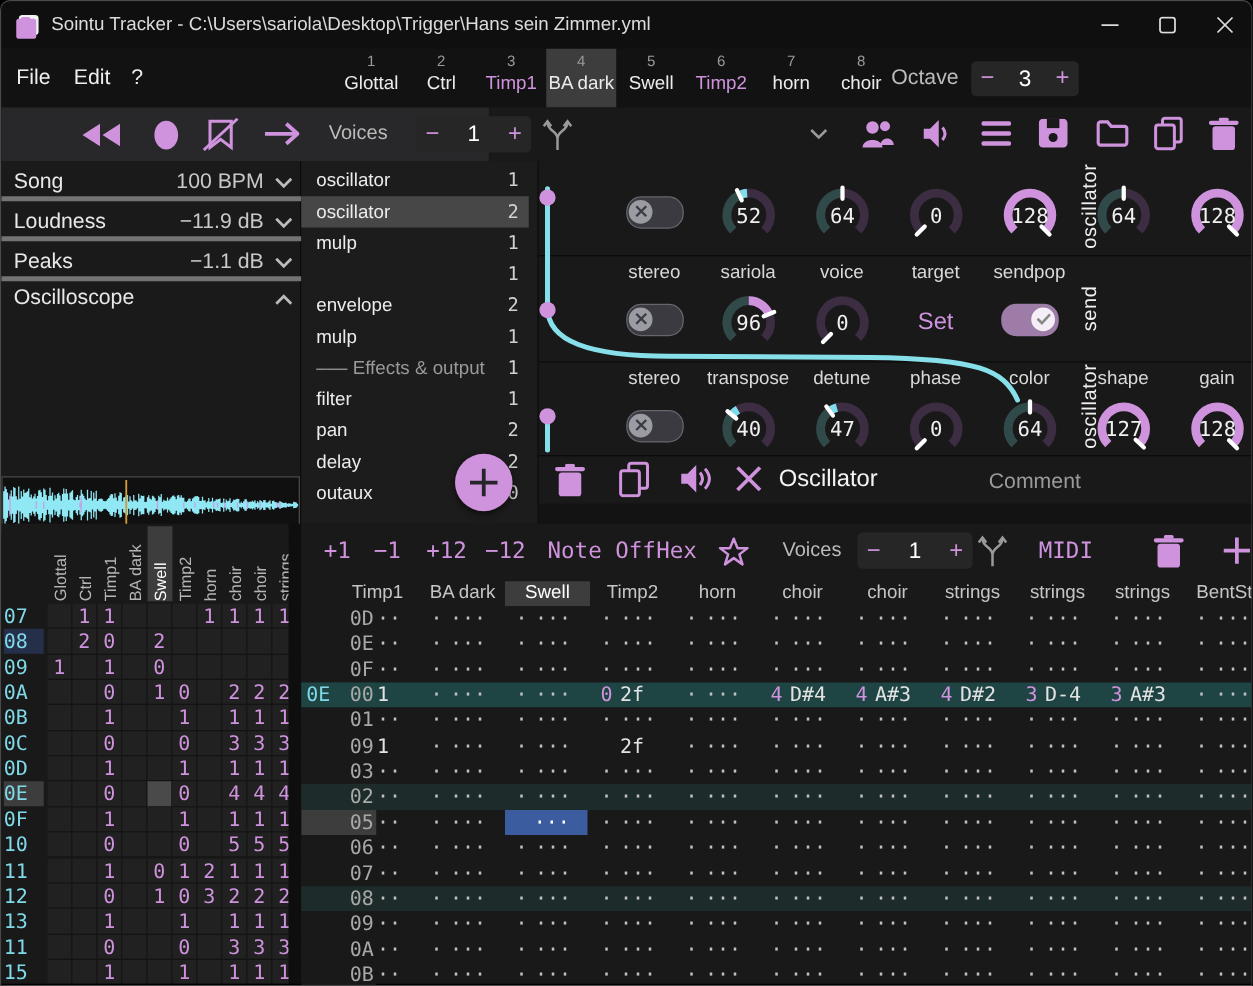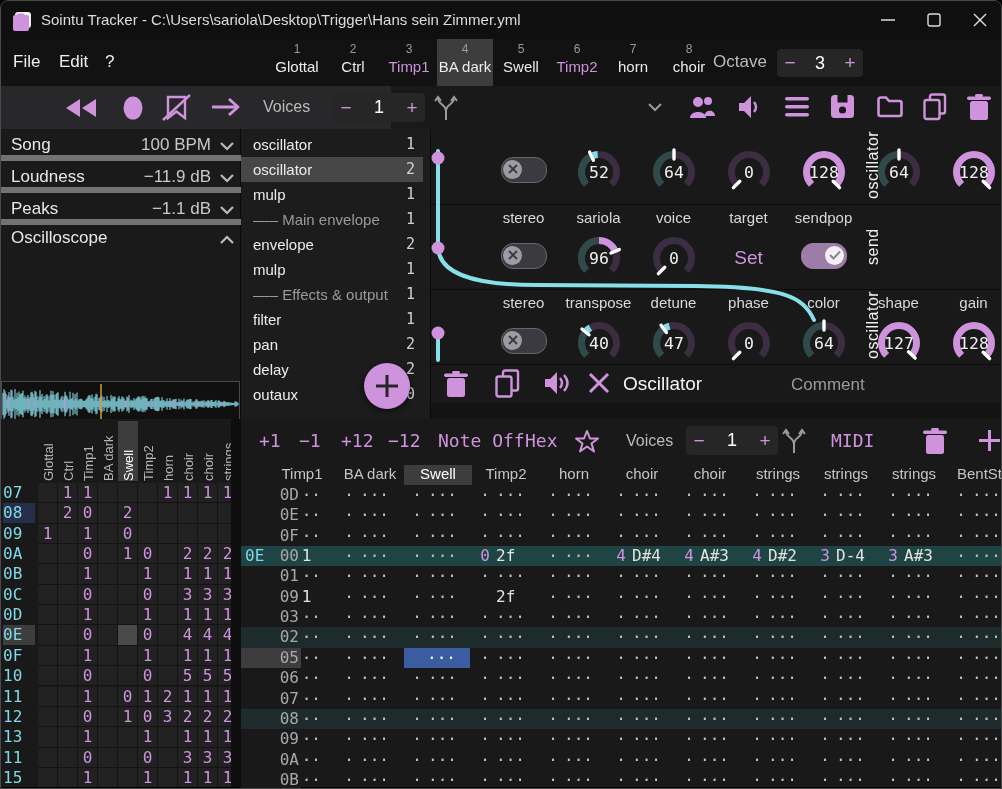--- a/index.html
+++ b/index.html
@@ -28,21 +28,21 @@
   .stepbox .s-minus,.stepbox .s-plus{color:#cf93dd;font-size:19px;width:26px;text-align:center;}
   .stepbox .s-val{color:#fff;font-size:18px;text-align:center;flex:1;}
 
   
   #transport{position:absolute;left:0;top:85px;width:1002px;height:43px;background:#191919;}
   #transport-left{position:absolute;left:0;top:0;width:390px;height:43px;background:#28282a;}
   #voices-label{position:absolute;left:262px;top:12px;font-size:16px;color:#bbb;}
 
   
   #song-panel{position:absolute;left:0;top:128px;width:240px;height:290px;background:#1a1a1a;border-right:1px solid #0a0a0a;box-sizing:border-box;}
-  .sp-row{position:absolute;left:0;width:240px;border-bottom:6px solid #737373;box-sizing:border-box;}
+  .sp-row{position:absolute;left:0;width:240px;border-bottom:4px solid #737373;box-sizing:border-box;}
   .sp-label{position:absolute;left:10px;font-size:17px;color:#e8e8e8;}
   .sp-value{position:absolute;right:30px;font-size:17px;color:#c9c9c9;}
   .sp-dim{color:#999;}
   #scope-box{position:absolute;left:0px;top:252px;width:239px;height:46px;background:#101010;border:1px solid #4a4a4a;box-sizing:border-box;}
   #version{position:absolute;left:2px;top:388px;font-size:13px;color:#8a8a8a;}
 
   
   #unit-list{position:absolute;left:240px;top:128px;width:190px;height:290px;background:#1c1c1c;border-right:1px solid #0a0a0a;box-sizing:border-box;}
   .unit-row{position:absolute;left:0;width:182px;height:25px;line-height:25px;font-size:15px;}
   .unit-row .uname{position:absolute;left:12px;color:#ececec;white-space:nowrap;}
@@ -332,21 +332,20 @@
       </div>
       <div class="unit-row selected" style="top: 28px;">
         <span class="uname">oscillator</span>
         <span class="unum">2</span>
       </div>
       <div class="unit-row" style="top: 53px;">
         <span class="uname">mulp</span>
         <span class="unum">1</span>
       </div>
       <div class="unit-row group" style="top: 78px;">
-        <span class="uname">––– Main envelope</span>
         <span class="unum">1</span>
       </div>
       <div class="unit-row" style="top: 103px;">
         <span class="uname">envelope</span>
         <span class="unum">2</span>
       </div>
       <div class="unit-row" style="top: 128px;">
         <span class="uname">mulp</span>
         <span class="unum">1</span>
       </div>

